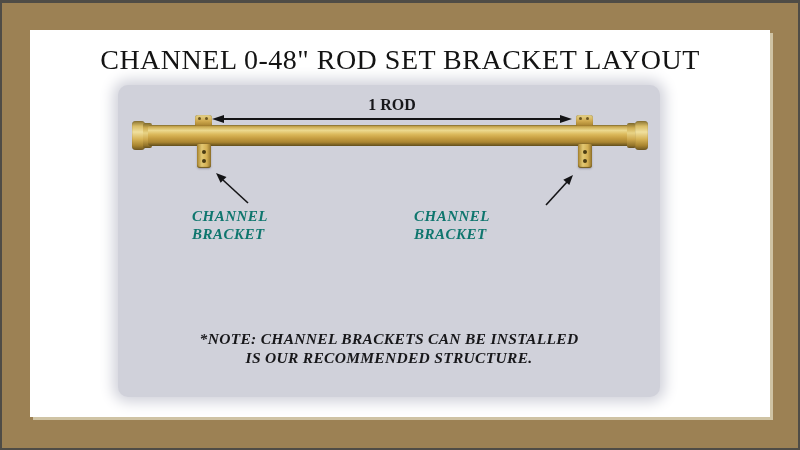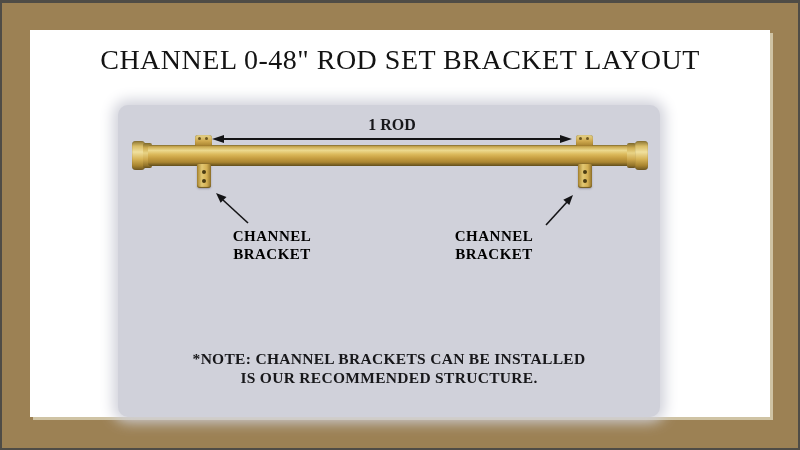--- a/index.html
+++ b/index.html
@@ -16,21 +16,20 @@
   }
   .title{
     position:absolute;left:0;top:14px;width:100%;
     text-align:center;font-size:28px;font-weight:400;color:#131313;
     letter-spacing:0.5px;white-space:nowrap;
   }
   .gray-panel{
     position:absolute;left:88px;top:55px;width:542px;height:312px;
     background:#d0d1da;border-radius:10px;
     box-shadow:0 0 14px 5px #d0d1da;
-    margin-top:20px;
   }
   .dim-label{
     position:absolute;left:96px;top:11px;width:356px;
     text-align:center;font-weight:bold;font-size:16px;color:#17171a;
   }
   svg.overlay{position:absolute;left:0;top:0;width:542px;height:312px;}
   
   .rod-body{
     position:absolute;left:30px;top:40px;width:484px;height:21px;
     border-radius:3px;
@@ -66,28 +65,28 @@
     border-radius:1px 1px 3px 3px;
     background:linear-gradient(to right,#a8842f 0%,#e2c873 35%,#d4af52 70%,#8f7129 100%);
     box-shadow:0 1px 2px rgba(60,55,80,0.35), inset 0 -1px 1px #6d571f;
   }
   .plate.left{left:79px;} .plate.right{left:460px;}
   .hole{position:absolute;left:5px;width:4px;height:4px;border-radius:50%;background:#4a3b12;}
   .hole.h1{top:6px;} .hole.h2{top:15px;}
   
   .bracket-label{
     position:absolute;top:122px;width:160px;
-    text-align:center;font-weight:bold;font-size:15px;line-height:18px;
-    color:#000000;letter-spacing:0.5px;
+    font-weight:bold;font-size:15px;line-height:18px;
+    color:#0f766e;letter-spacing:0.5px;font-style:italic;
   }
   .bracket-label.left{left:74px;} .bracket-label.right{left:296px;}
   .note{
     position:absolute;left:0;top:244px;width:100%;
     text-align:center;font-weight:bold;font-size:15.5px;line-height:19px;
-    color:#17171a;letter-spacing:0.3px;
+    color:#17171a;letter-spacing:0.3px;font-style:italic;
   }
 </style>
 </head>
 <body>
 
 <div class="frame">
   <div class="white-panel">
 
     <div class="title">CHANNEL 0-48" ROD SET BRACKET LAYOUT</div>
 

